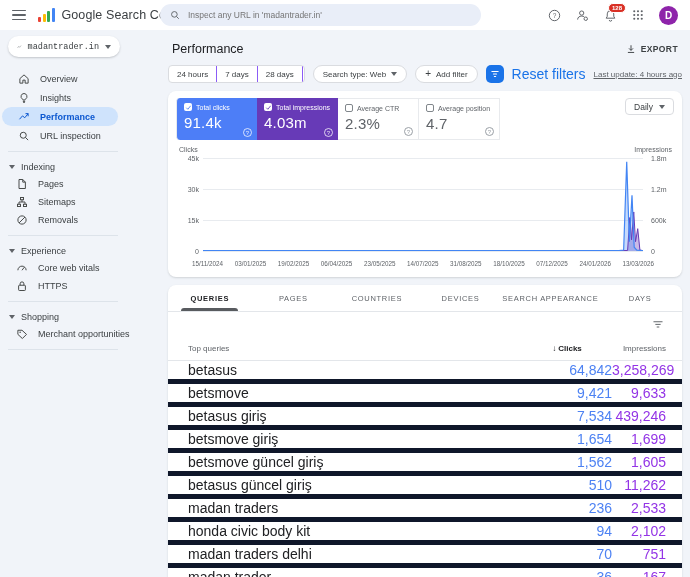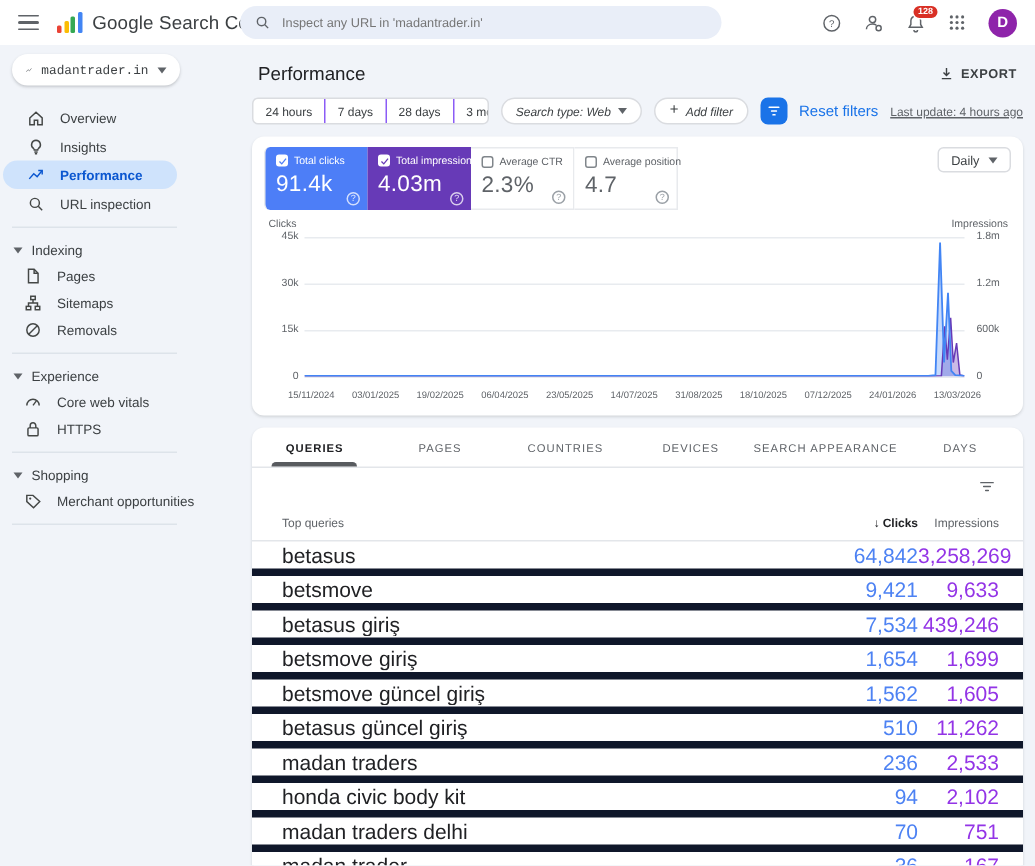--- a/index.html
+++ b/index.html
@@ -36,31 +36,31 @@
   
   .main { position:absolute; top:30px; left:160px; right:0; bottom:0; padding:0 8px; overflow:hidden; }
   .title-row { display:flex; align-items:center; margin-top:12px; padding:0 4px; }
   .page-title { font-size:12.5px; color:#202124; }
   .export-btn { margin-left:auto; display:flex; align-items:center; gap:5px; font-size:8.5px; font-weight:700; color:#3c4043; letter-spacing:.4px; cursor:pointer; }
 
   .filter-row { margin-top:9px; display:flex; align-items:center; gap:8px; }
   .seg { display:flex; border:1px solid #dadce0; border-radius:4px; overflow:hidden; background:#fff; height:18px; }
   .seg-btn { padding:0 8px; display:flex; align-items:center; gap:4px; border-right:1px solid #8b5cf6; font-size:8px; color:#3c4043; cursor:pointer; white-space:nowrap; }
   .seg-btn:last-child { border-right:none; }
-  .pill-btn { height:18px; border:1px solid #dadce0; border-radius:9px; background:#fff; padding:0 9px; display:flex; align-items:center; gap:5px; font-size:8px; color:#3c4043; cursor:pointer; white-space:nowrap;font-style:italic; }
+  .pill-btn { height:18px; border:1px solid #dadce0; border-radius:9px; background:#fff; padding:0 9px; display:flex; align-items:center; gap:5px; font-size:8px; color:#3c4043; cursor:pointer; white-space:nowrap; }
   .plus { font-size:10px; color:#3c4043; line-height:1; }
   .filter-sq { width:18px; height:18px; border-radius:5px; background:#1a73e8; display:flex; align-items:center; justify-content:center; cursor:pointer; flex:none; }
-  .reset-link { color:#1a73e8; font-size:10px; font-weight:500; cursor:pointer; white-space:nowrap; }
+  .reset-link { color:#1a73e8; font-size:14px; font-weight:500; cursor:pointer; white-space:nowrap; }
   .last-update { margin-left:auto; color:#5f6368; font-size:8px; white-space:nowrap;text-decoration:underline; }
 
   .card { background:#fff; border-radius:8px; box-shadow:0 1px 2px rgba(60,64,67,.18); }
   .card1 { margin-top:8px; height:186px; padding:7px 8px 4px; position:relative; }
 
   .metrics-row { display:flex; position:relative; }
-  .metric { width:69px; height:42px; padding:5px 7px; position:relative; cursor:pointer; background:#fff; border:1px solid #e8eaed; border-left:none; }
+  .metric { width:81px; height:42px; padding:5px 7px; position:relative; cursor:pointer; background:#fff; border:1px solid #e8eaed; border-left:none; }
   .metric.sel { border:none; color:#fff; }
   .metric:first-child { border-radius:4px 0 0 4px; border-left:1px solid #e8eaed; }
   .m-label { font-size:7px; display:flex; align-items:center; gap:4px; white-space:nowrap; }
   .metric:not(.sel) .m-label { color:#5f6368; }
   .m-value { font-size:15px; margin-top:3px; letter-spacing:.2px; }
   .metric:not(.sel) .m-value { color:#5f6368; }
   .cb { width:8px; height:8px; border-radius:2px; background:#fff; display:flex; align-items:center; justify-content:center; flex:none; }
   .cb svg { stroke-width:2; fill:none; }
   .cb.off { background:transparent; border:1px solid #80868b; }
   .help { position:absolute; bottom:3px; right:5px; width:9px; height:9px; border-radius:50%; font-size:6px; display:flex; align-items:center; justify-content:center; border:1px solid rgba(255,255,255,.75); color:rgba(255,255,255,.85); }
@@ -83,21 +83,21 @@
   .tab { flex:1; display:flex; align-items:center; justify-content:center; font-size:7.5px; letter-spacing:.7px; color:#5f6368; font-weight:500; position:relative; cursor:pointer; white-space:nowrap; }
   .tab.active { color:#202124; font-weight:700; }
   .tab.active::after { content:""; position:absolute; bottom:0; left:16%; right:16%; height:3px; background:#585b5f; border-radius:3px 3px 0 0; }
   .tbl-toolbar { height:24px; display:flex; align-items:center; justify-content:flex-end; padding-right:18px; }
   .thead { display:flex; align-items:center; height:25px; font-size:8px; color:#5f6368; border-bottom:1px solid #e3e6ea; }
   .trow { display:flex; align-items:center; height:23px; font-size:14px; border-bottom:5px solid #0f172a; }
   .col-q { flex:1; padding-left:20px; color:#202124; white-space:nowrap; overflow:hidden; }
   .thead .col-q { color:#5f6368; }
   .col-c { width:90px; text-align:right; color:#4d82f3; }
   .col-i { width:70px; padding-right:16px; text-align:right; color:#9334e6; }
-  .thead .col-c { color:#202124; font-weight:700; } .thead .col-i { color:#5f6368; }
+  .thead .col-c { color:#202124; font-weight:700;text-align:center; } .thead .col-i { color:#5f6368; }
   .sort-arrow { color:#202124; font-weight:400; margin-right:2px; }
 </style>
 </head>
 <body>
 
 <div class="header">
   <div class="hamburger">
       <span></span>
       <span></span>
       <span></span>

